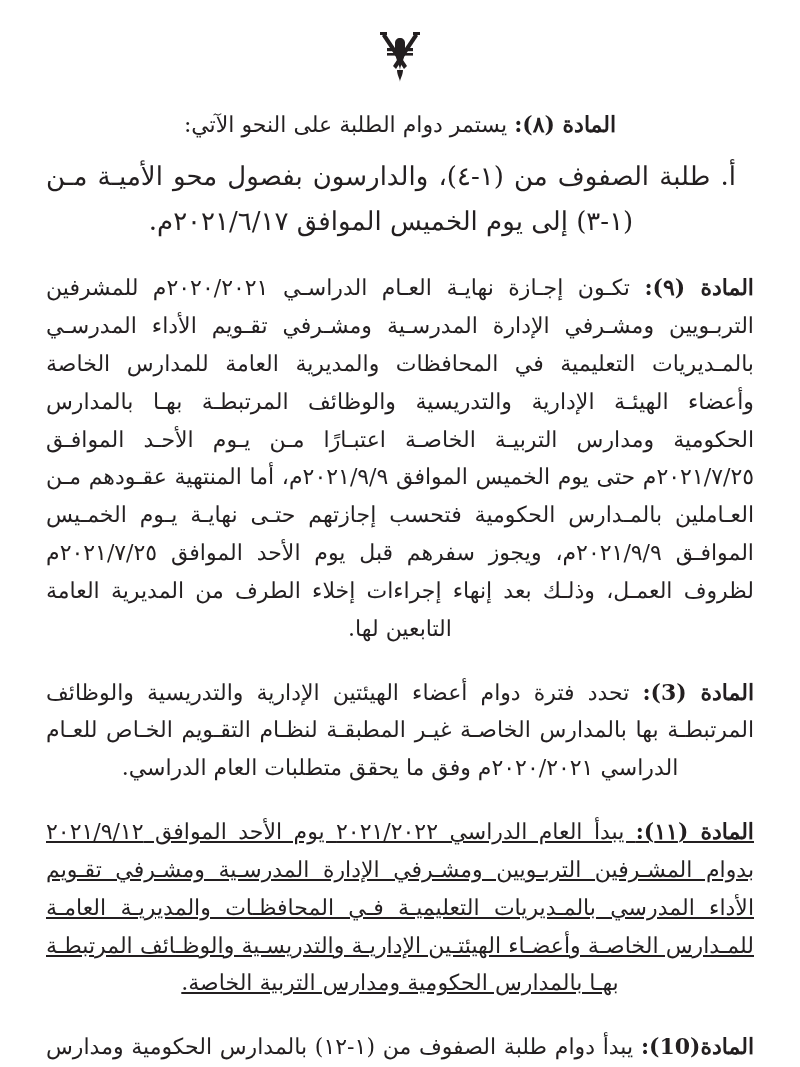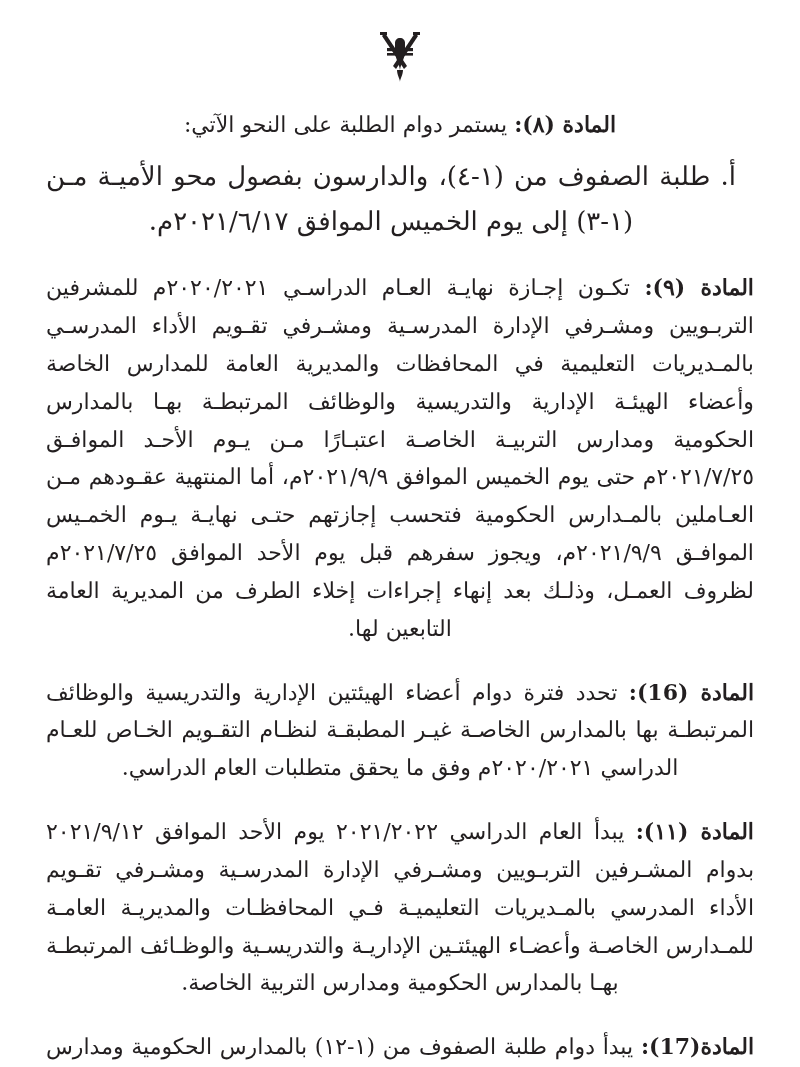--- a/index.html
+++ b/index.html
@@ -55,21 +55,21 @@
     margin: 0 0 4px 0;
     padding: 0 18px 0 0;
     text-align: justify;
     text-align-last: center;
     direction: rtl;
     font-size: 26px;
     line-height: 1.72;
   }
   .block-9 { margin-top: 26px; }
   .block-10 { margin-top: 26px; }
-  .block-11 { margin-top: 26px; }
+  .block-11 { margin-top: 26px; text-decoration: underline; }
   .block-12 { margin-top: 26px; }
   .para-8 { margin-bottom: 10px; }
 </style>
 </head>
 <body>
 
 <div class="page">
 
   <div class="emblem-wrap">
     <svg class="emblem" viewBox="0 0 46 58" aria-hidden="true">
@@ -95,24 +95,24 @@
     <ul class="sub-list">
       <li class="sub-item">أ. طلبة الصفوف من (١-٤)، والدارسون بفصول محو الأميـة مـن (١-٣) إلى يوم الخميس الموافق ٢٠٢١/٦/١٧م.</li>
     </ul>
   </div>
 
   <div class="block-9">
     <p class="article"><span class="label">المادة (٩):</span><span> تكـون إجـازة نهايـة العـام الدراسـي ٢٠٢٠/٢٠٢١م للمشرفين التربـويين ومشـرفي الإدارة المدرسـية ومشـرفي تقـويم الأداء المدرسـي بالمـديريات التعليمية في المحافظات والمديرية العامة للمدارس الخاصة وأعضاء الهيئـة الإدارية والتدريسية والوظائف المرتبطـة بهـا بالمدارس الحكومية ومدارس التربيـة الخاصـة اعتبـارًا مـن يـوم الأحـد الموافـق ٢٠٢١/٧/٢٥م حتى يوم الخميس الموافق ٢٠٢١/٩/٩م، أما المنتهية عقـودهم مـن العـاملين بالمـدارس الحكومية فتحسب إجازتهم حتـى نهايـة يـوم الخمـيس الموافـق ٢٠٢١/٩/٩م، ويجوز سفرهم قبل يوم الأحد الموافق ٢٠٢١/٧/٢٥م لظروف العمـل، وذلـك بعد إنهاء إجراءات إخلاء الطرف من المديرية العامة التابعين لها.</span></p>
   </div>
 
   <div class="block-10">
-    <p class="article"><span class="label">المادة (16):</span><span> تحدد فترة دوام أعضاء الهيئتين الإدارية والتدريسية والوظائف المرتبطـة بها بالمدارس الخاصـة غيـر المطبقـة لنظـام التقـويم الخـاص للعـام الدراسي ٢٠٢٠/٢٠٢١م وفق ما يحقق متطلبات العام الدراسي.</span></p>
+    <p class="article"><span class="label">المادة (3):</span><span> تحدد فترة دوام أعضاء الهيئتين الإدارية والتدريسية والوظائف المرتبطـة بها بالمدارس الخاصـة غيـر المطبقـة لنظـام التقـويم الخـاص للعـام الدراسي ٢٠٢٠/٢٠٢١م وفق ما يحقق متطلبات العام الدراسي.</span></p>
   </div>
 
   <div class="block-11">
     <p class="article"><span class="label">المادة (١١):</span><span> يبدأ العام الدراسي ٢٠٢١/٢٠٢٢ يوم الأحد الموافق ٢٠٢١/٩/١٢ بدوام المشـرفين التربـويين ومشـرفي الإدارة المدرسـية ومشـرفي تقـويم الأداء المدرسي بالمـديريات التعليميـة فـي المحافظـات والمديريـة العامـة للمـدارس الخاصـة وأعضـاء الهيئتـين الإداريـة والتدريسـية والوظـائف المرتبطـة بهـا بالمدارس الحكومية ومدارس التربية الخاصة.</span></p>
   </div>
 
   <div class="block-12">
-    <p class="article"><span class="label">المادة(17):</span><span> يبدأ دوام طلبة الصفوف من (١-١٢) بالمدارس الحكومية ومدارس التربية الخاصة والمدارس الخاصة غير المطبقة لنظام التقويم الخاص للعام الدراسي ٢٠٢١/٢٠٢٢م يوم الأحد الموافق ٢٠٢١/٩/١٩م.</span></p>
+    <p class="article"><span class="label">المادة(10):</span><span> يبدأ دوام طلبة الصفوف من (١-١٢) بالمدارس الحكومية ومدارس التربية الخاصة والمدارس الخاصة غير المطبقة لنظام التقويم الخاص للعام الدراسي ٢٠٢١/٢٠٢٢م يوم الأحد الموافق ٢٠٢١/٩/١٩م.</span></p>
   </div>
 
 </div>
 
 </body></html>

